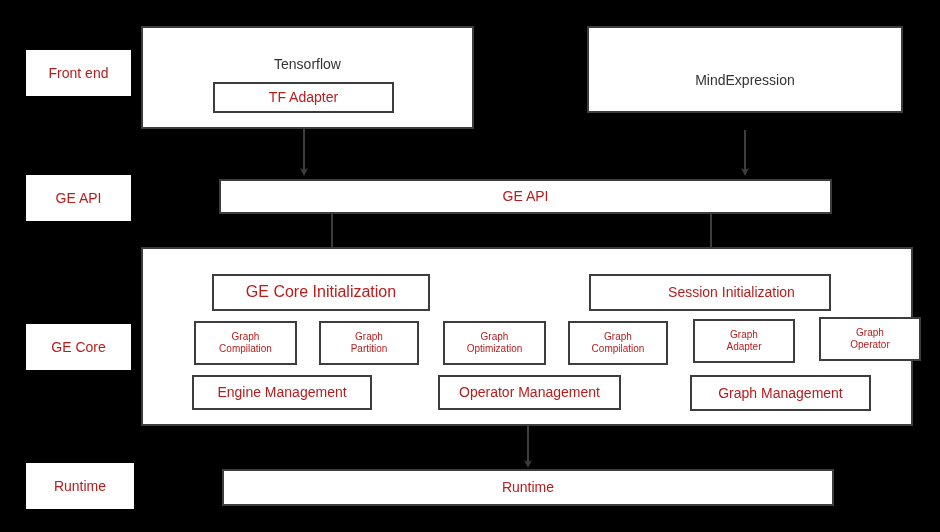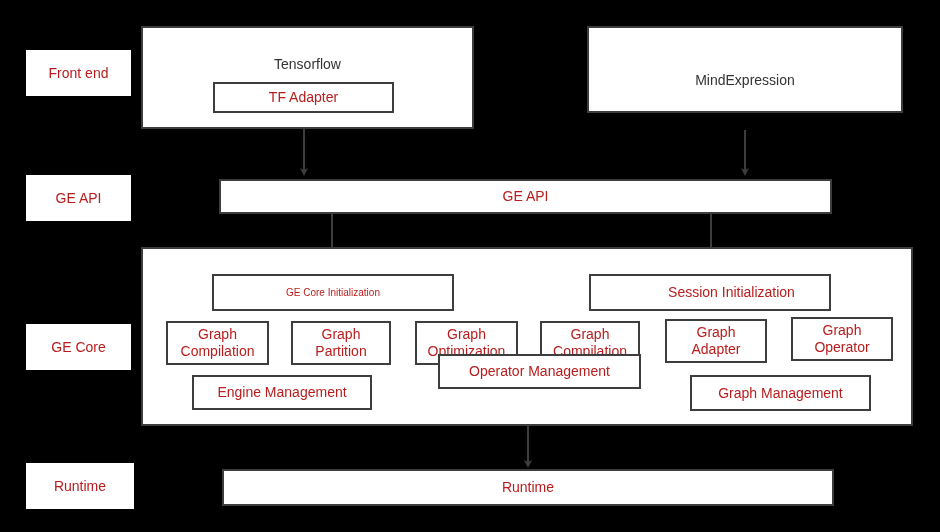--- a/index.html
+++ b/index.html
@@ -49,21 +49,22 @@
     right: 0;
     text-align: center;
     color: #333333;
     font-size: 14px;
   }
   .lbl {
     display: block;
     width: 100%;
   }
   .two-line {
-    font-size: 14px;
+    font-size: 10px;
+    margin-left: 28px;
   }
   
   #arrows {
     position: absolute;
     left: 0;
     top: 0;
     width: 940px;
     height: 532px;
     pointer-events: none;
   }
@@ -117,21 +118,21 @@
   <div class="group" style="left:587px; top:26px; width:316px; height:87px;">
     <div class="group-title" style="top:44px;">MindExpression</div>
   </div>
 
   <div class="box outlined" style="left:219px; top:179px; width:613px; height:35px; font-size:14px;">
     <span class="lbl">GE API</span>
   </div>
 
   <div class="group" style="left:141px; top:247px; width:772px; height:179px;"></div>
 
-  <div class="box outlined" style="left:212px; top:274px; width:242px; height:37px; font-size:10px;">
+  <div class="box outlined" style="left:212px; top:274px; width:218px; height:37px; font-size:16px;">
     <span class="lbl">GE Core Initialization</span>
   </div>
   <div class="box outlined" style="left:589px; top:274px; width:242px; height:37px; font-size:14px;padding-left:43px;">
     <span class="lbl">Session Initialization</span>
   </div>
 
   <div class="box outlined two-line" style="left:166px; top:321px; width:103px; height:44px;">
     <span>
       <span>Graph</span><br>
       <span>Compilation</span>
@@ -170,21 +171,21 @@
     <span>
       <span>Graph</span><br>
       <span>Operator</span>
     </span>
   </div>
 
   <div class="box outlined" style="left:192px; top:375px; width:180px; height:35px; font-size:14px;">
     <span class="lbl">Engine Management</span>
   </div>
 
-  <div class="box outlined" style="left:438px; top:354px; width:203px; height:35px; font-size:14px;">
+  <div class="box outlined" style="left:438px; top:375px; width:183px; height:35px; font-size:14px;">
     <span class="lbl">Operator Management</span>
   </div>
 
   <div class="box outlined" style="left:690px; top:375px; width:181px; height:36px; font-size:14px;">
     <span class="lbl">Graph Management</span>
   </div>
 
   <div class="box outlined" style="left:222px; top:469px; width:612px; height:37px; font-size:14px;">
     <span class="lbl">Runtime</span>
   </div>

